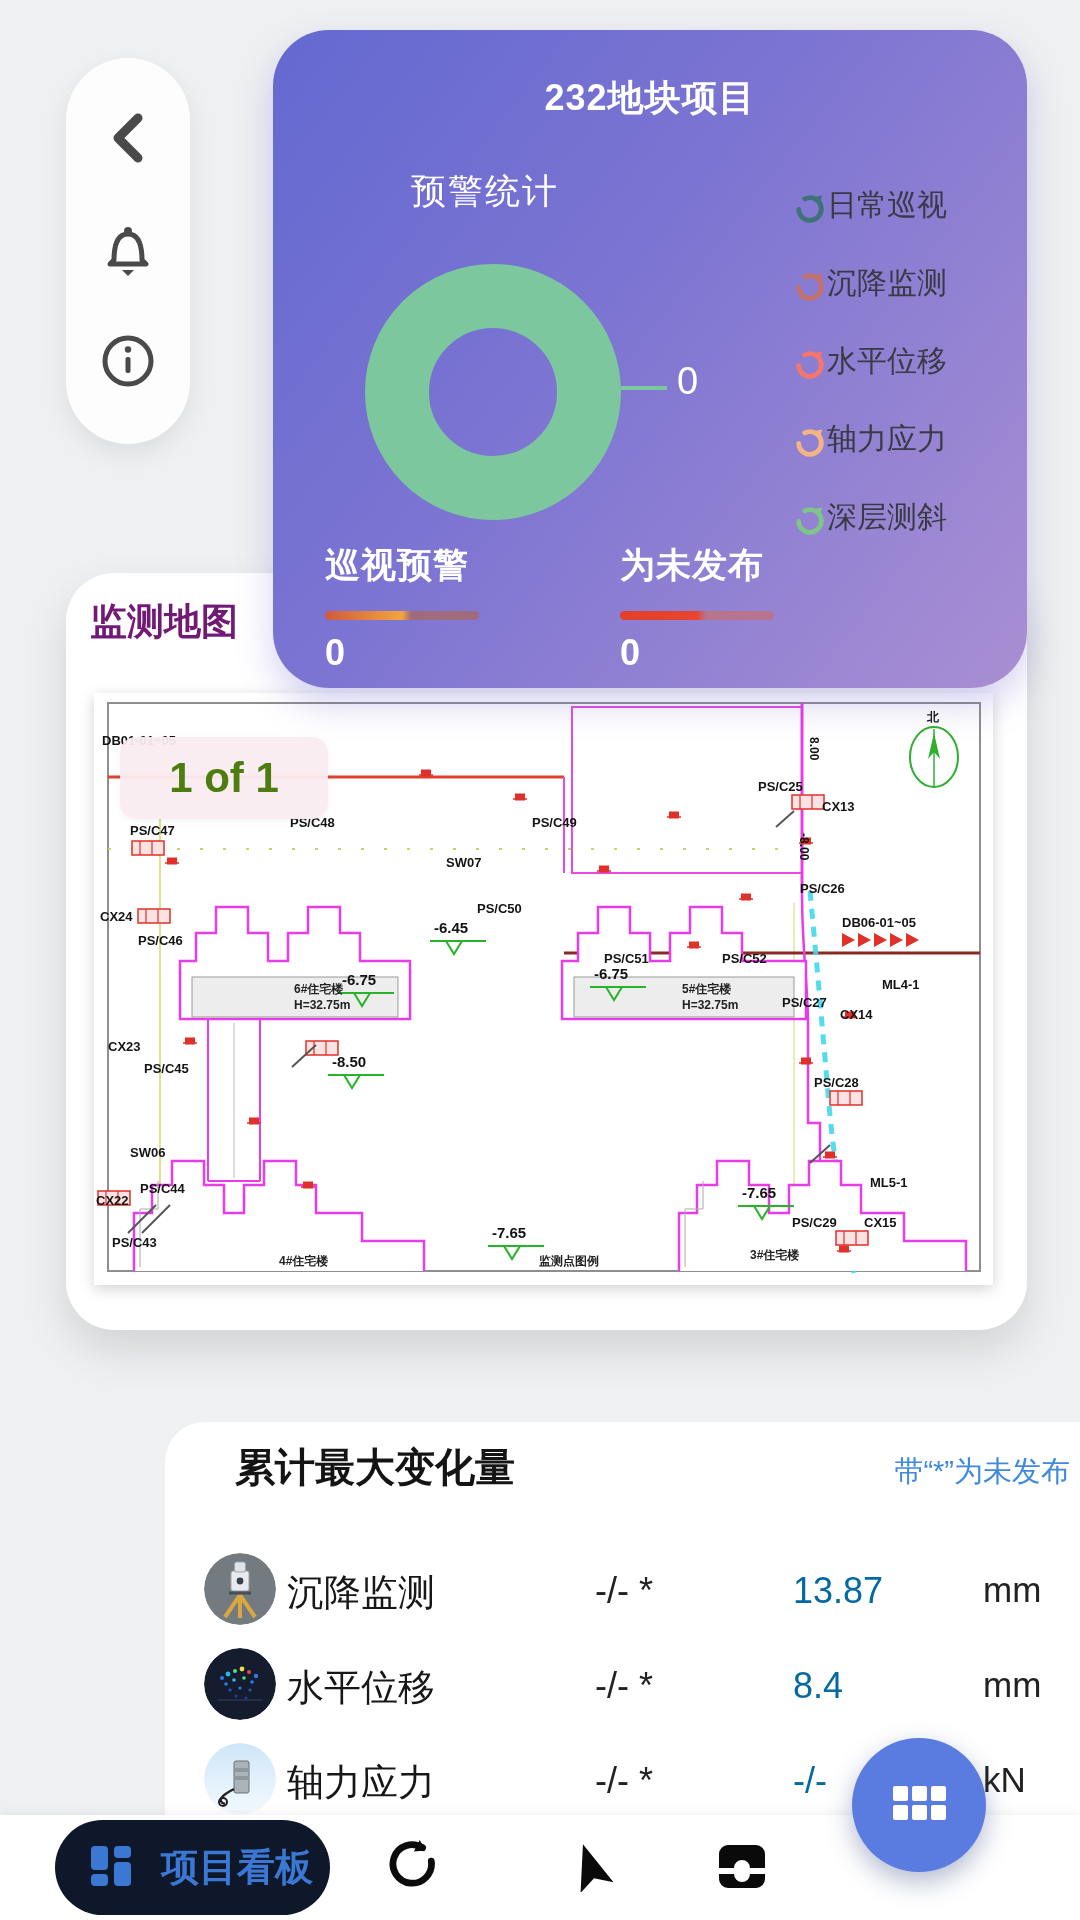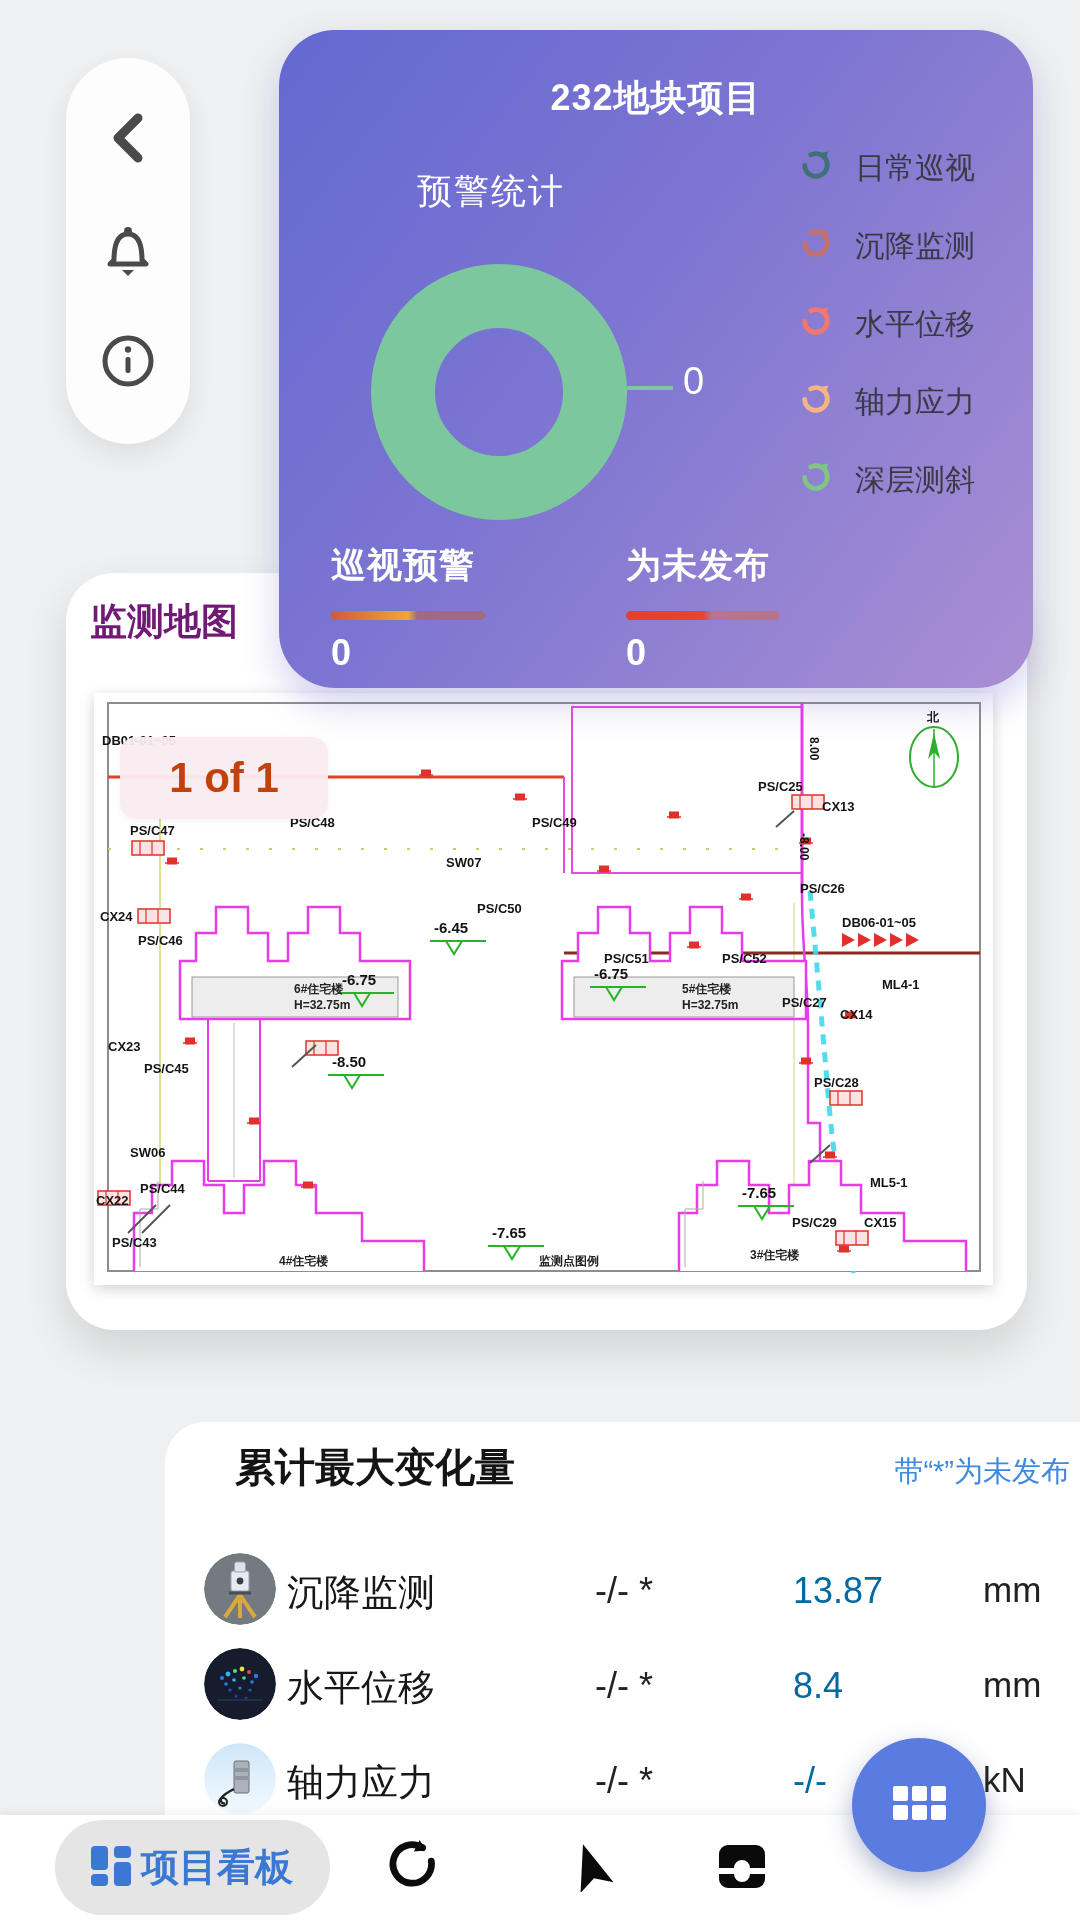--- a/index.html
+++ b/index.html
@@ -17,34 +17,34 @@
   .side-pill{
     position:absolute;left:66px;top:58px;width:124px;height:386px;
     background:#fdfdfd;border-radius:64px;
     box-shadow:0 10px 26px rgba(0,0,0,.08);
     display:flex;flex-direction:column;align-items:center;justify-content:space-evenly;
     z-index:5;
   }
   .side-pill .tool-btn{width:60px;height:60px;display:flex;align-items:center;justify-content:center;}
   
   .alert-card{
-    position:absolute;left:279px;top:30px;width:754px;height:658px;
+    position:absolute;left:273px;top:30px;width:754px;height:658px;
     border-radius:56px;
     background:linear-gradient(128deg,var(--grad-from) 0%,var(--grad-mid) 42%,var(--grad-to) 100%);
     box-shadow:0 16px 36px rgba(100,90,200,.28);
     z-index:4;color:#fff;
   }
   .alert-title{position:absolute;top:44px;left:0;width:100%;text-align:center;
     font-size:36px;font-weight:700;letter-spacing:1px;}
   .alert-sub{position:absolute;left:138px;top:138px;font-size:35px;font-weight:500;letter-spacing:2px;}
   .donut-wrap{position:absolute;left:90px;top:232px;width:260px;height:260px;}
   .callout-line{position:absolute;left:348px;top:356px;width:46px;height:4px;background:var(--donut);}
   .callout-val{position:absolute;left:404px;top:330px;font-size:38px;font-weight:500;color:#fff;}
   .legend{position:absolute;left:520px;top:118px;display:flex;flex-direction:column;}
-  .legend-item{height:78px;display:flex;align-items:flex-start;gap:22px;}
+  .legend-item{height:78px;display:flex;align-items:flex-end;gap:0;}
   .legend-item svg{flex:0 0 auto;}
   .legend-label{font-size:30px;color:#3a3a46;font-weight:500;}
   .stat{position:absolute;width:260px;}
   .stat-1{left:52px;top:512px;} .stat-2{left:347px;top:512px;}
   .stat-label{font-size:35px;font-weight:700;color:#fff;letter-spacing:1px;}
   .stat-bar{margin-top:22px;width:154px;height:9px;border-radius:5px;}
   .stat-val{margin-top:12px;font-size:36px;font-weight:700;color:#fff;}
   
   .map-card{
     position:absolute;left:66px;top:573px;width:961px;height:757px;
@@ -55,21 +55,21 @@
   .map-title{position:absolute;left:24px;top:24px;font-size:37px;font-weight:600;color:#701a75;font-family:Liberation Serif, serif;}
   .map-box{
     position:absolute;left:28px;top:120px;width:899px;height:592px;background:#fff;
     box-shadow:0 4px 14px rgba(0,0,0,.18);
   }
   .map-box svg{display:block;}
   .page-badge{
     position:absolute;left:54px;top:164px;width:208px;height:82px;
     background:rgba(250,236,240,.95);border-radius:16px;
     display:flex;align-items:center;justify-content:center;
-    font-size:42px;font-weight:600;color:#c2410c;z-index:2;
+    font-size:42px;font-weight:600;color:#4d7c0f;z-index:2;
     box-shadow:0 2px 8px rgba(0,0,0,.05);
   }
   .mlabel{font:700 13px "Liberation Sans","DejaVu Sans",sans-serif;fill:#141414;}
   .bld{font:700 12px "Liberation Sans","DejaVu Sans",sans-serif;fill:#222;}
   .elev-t{font:700 15px "Liberation Sans","DejaVu Sans",sans-serif;fill:#111;}
   .vlab{font:700 12px "Liberation Sans","DejaVu Sans",sans-serif;fill:#111;}
   
   .summary-card{
     position:absolute;left:165px;top:1422px;width:915px;height:578px;
     background:#fff;border-radius:40px 0 0 0;z-index:2;
@@ -83,21 +83,21 @@
   .srow .rflag{position:absolute;left:430px;top:28px;font-size:36px;color:#222;}
   .srow .rval{position:absolute;left:628px;top:28px;font-size:36px;color:#0369a1;}
   .srow .runit{position:absolute;left:818px;top:28px;font-size:35px;color:#222;}
   
   .navbar{
     position:absolute;left:0;top:1815px;width:1080px;height:105px;background:#fff;
     box-shadow:0 -2px 10px rgba(0,0,0,.06);z-index:6;
   }
   .nav-pill{
     position:absolute;left:55px;top:5px;width:275px;height:95px;border-radius:48px;
-    background:#e5e5e5;display:flex;align-items:center;padding-left:34px;box-sizing:border-box;gap:8px;
+    background:#0f172a;display:flex;align-items:center;padding-left:34px;box-sizing:border-box;gap:28px;
   }
   .nav-pill-label{font-size:38px;font-weight:700;color:var(--accent);}
   .nav-icon{position:absolute;top:25px;width:56px;height:56px;display:flex;align-items:center;justify-content:center;}
   .nav-refresh{left:385px;} .nav-arrow{left:562px;} .nav-tray{left:714px;}
   
   .fab{
     position:absolute;left:852px;top:1738px;width:134px;height:134px;border-radius:50%;
     background:var(--fab);z-index:9;display:flex;align-items:center;justify-content:center;
     box-shadow:0 10px 26px rgba(40,60,120,.35);
   }

